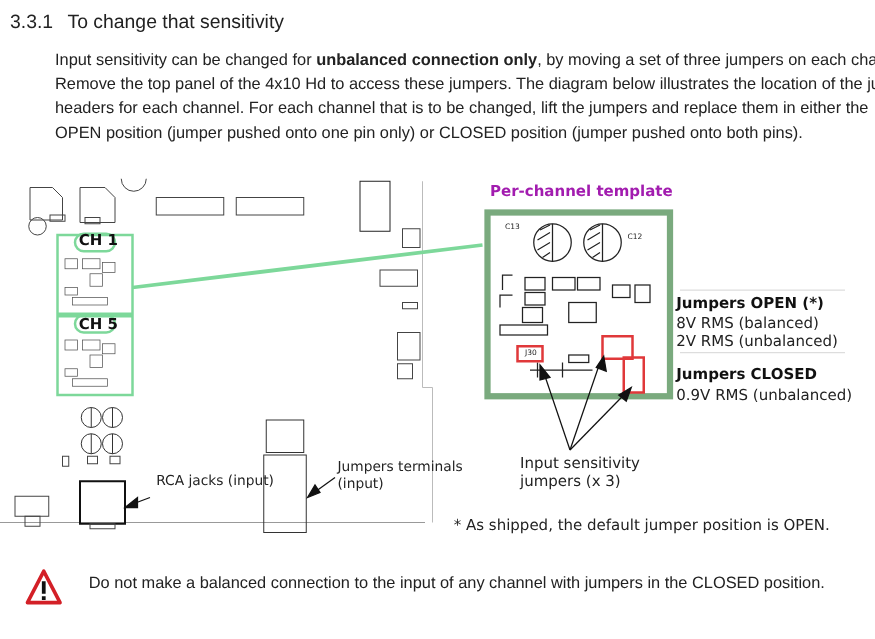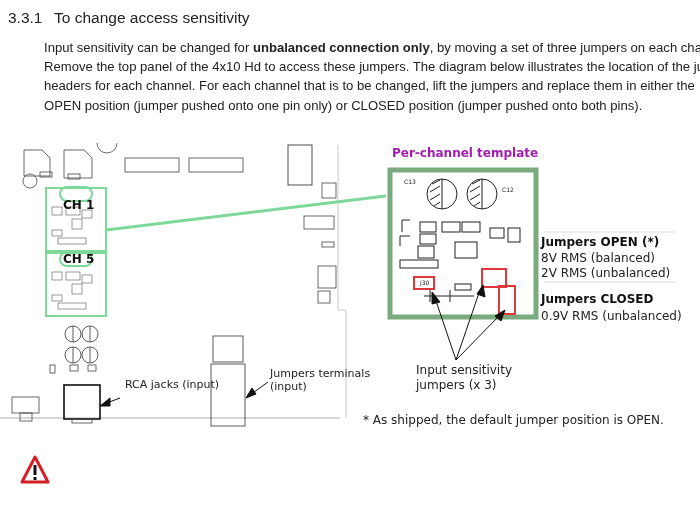--- a/index.html
+++ b/index.html
@@ -15,21 +15,21 @@
     .jline { position: absolute; font-family: "DejaVu Sans", sans-serif; font-size: 12px; color: #222; text-align: center; }
     .ch-label { position: absolute; font-family: "DejaVu Sans", sans-serif; font-weight: bold; font-size: 12px; color: #111; }
     .footnote { position: absolute; left: 363px; top: 413px; font-family: "DejaVu Sans", sans-serif; font-size: 12px; color: #222; text-align: center; }
     .warning { position: absolute; left: 20px; top: 455px; width: 680px; height: 36px; }
     .warning-text { position: absolute; left: 51px; top: 3px; font-size: 13.1px; color: #222; }
   </style>
 </head>
 <body>
 
 <div class="heading">
-  <span class="num">3.3.1</span><span>To change access sensitivity</span>
+  <span class="num">3.3.1</span><span>To change that sensitivity</span>
 </div>
 
 <div class="para"><span>Input sensitivity can be changed for </span><b>unbalanced connection only</b><span>, by moving a set of three jumpers on each channel. Remove the top panel of the 4x10 Hd to access these jumpers. The diagram below illustrates the location of the jumper headers for each channel. For each channel that is to be changed, lift the jumpers and replace them in either the OPEN position (jumper pushed onto one pin only) or CLOSED position (jumper pushed onto both pins).</span></div>
 
 <svg style="position:absolute;left:0;top:140px" width="700" height="290" viewBox="0 140 700 290">
   <g stroke="#444" stroke-width="0.8" fill="none">
 
     <path d="M24 150 h18 l8 8 v18 h-26 z"></path>
     <path d="M64 150 h20 l8 8 v20 h-28 z"></path>
     <rect x="40" y="172" width="12" height="5"></rect>
@@ -134,21 +134,21 @@
     <line x1="120" y1="398" x2="104" y2="404"></line>
     <polygon points="100,406 110,398 110,406"></polygon>
     <line x1="268" y1="382" x2="250" y2="395"></line>
     <polygon points="246,398 252,388 256,394"></polygon>
   </g>
 
   <line x1="544" y1="232" x2="676" y2="232" stroke="#ddd" stroke-width="1"></line>
   <line x1="544" y1="282" x2="676" y2="282" stroke="#ddd" stroke-width="1"></line>
 </svg>
 
-<div class="ch-label" style="left:63px;top:198px">CH 1</div>
+<div class="ch-label" style="left:63px;top:185px">CH 1</div>
 <div class="ch-label" style="left:63px;top:252px">CH 5</div>
 
 <div class="dlabel" style="left:404px;top:178px;font-size:6px">C13</div>
 <div class="dlabel" style="left:502px;top:186px;font-size:6px">C12</div>
 <div class="dlabel" style="left:420px;top:279px;font-size:6px">J30</div>
 
 <div class="tmpl-title">Per-channel template</div>
 
 <div class="jopen-title" style="left:541px;top:235px">Jumpers OPEN (*)</div>
 <div class="jline" style="left:541px;top:251px">8V RMS (balanced)</div>
@@ -164,13 +164,14 @@
 <div class="dlabel" style="left:270px;top:380px">(input)</div>
 
 <div class="footnote">* As shipped, the default jumper position is OPEN.</div>
 
 <div class="warning">
   <svg width="30" height="30" viewBox="0 0 30 30" style="position:absolute;left:0;top:0">
     <polygon points="15,2 28,27 2,27" fill="#fff" stroke="#d32027" stroke-width="3" stroke-linejoin="round"></polygon>
     <rect x="13.5" y="10" width="3" height="10" fill="#111"></rect>
     <rect x="13.5" y="22" width="3" height="3" fill="#111"></rect>
   </svg>
+  <span class="warning-text">Do not make a balanced connection to the input of any channel with jumpers in the CLOSED position.</span>
 </div>
 
 </body></html>

